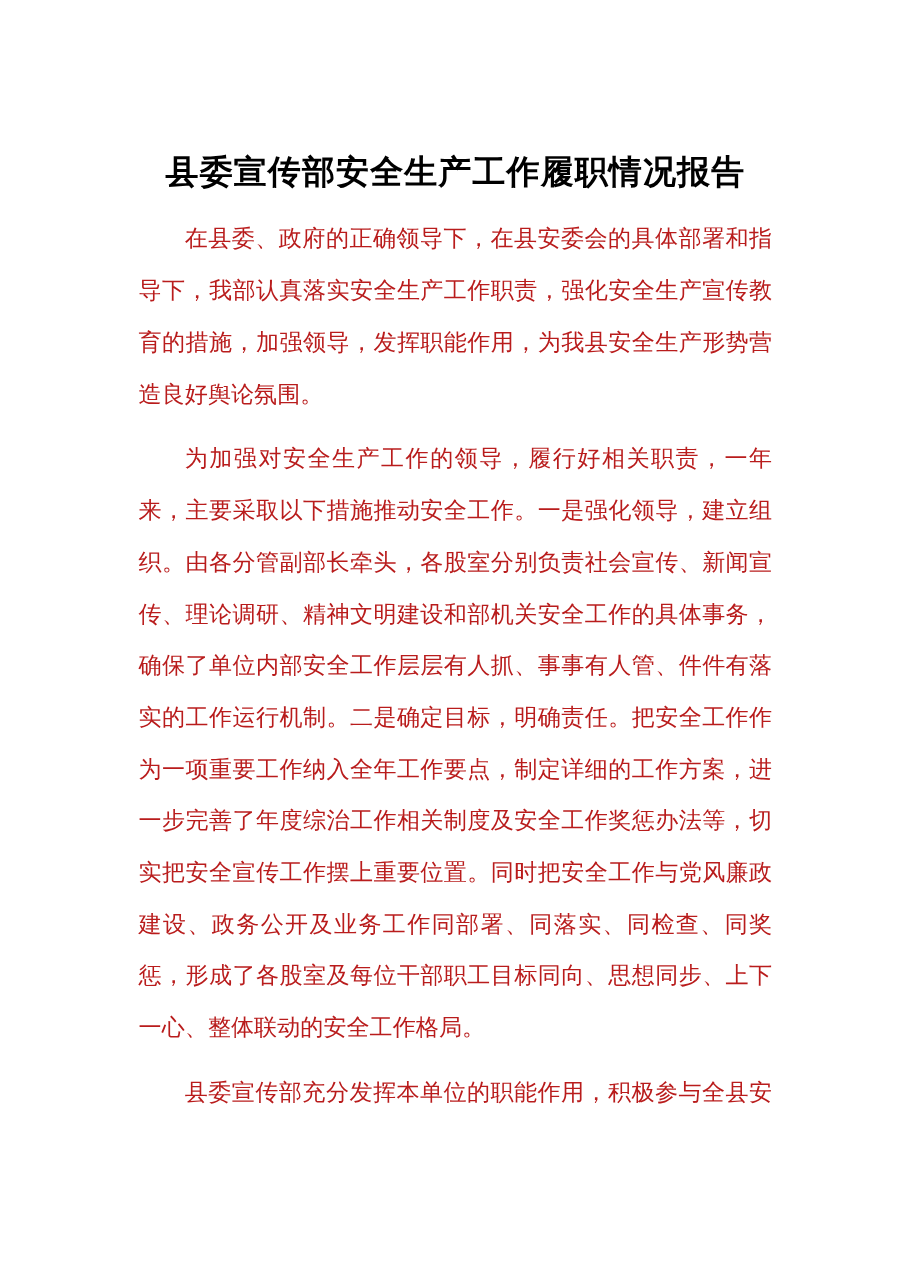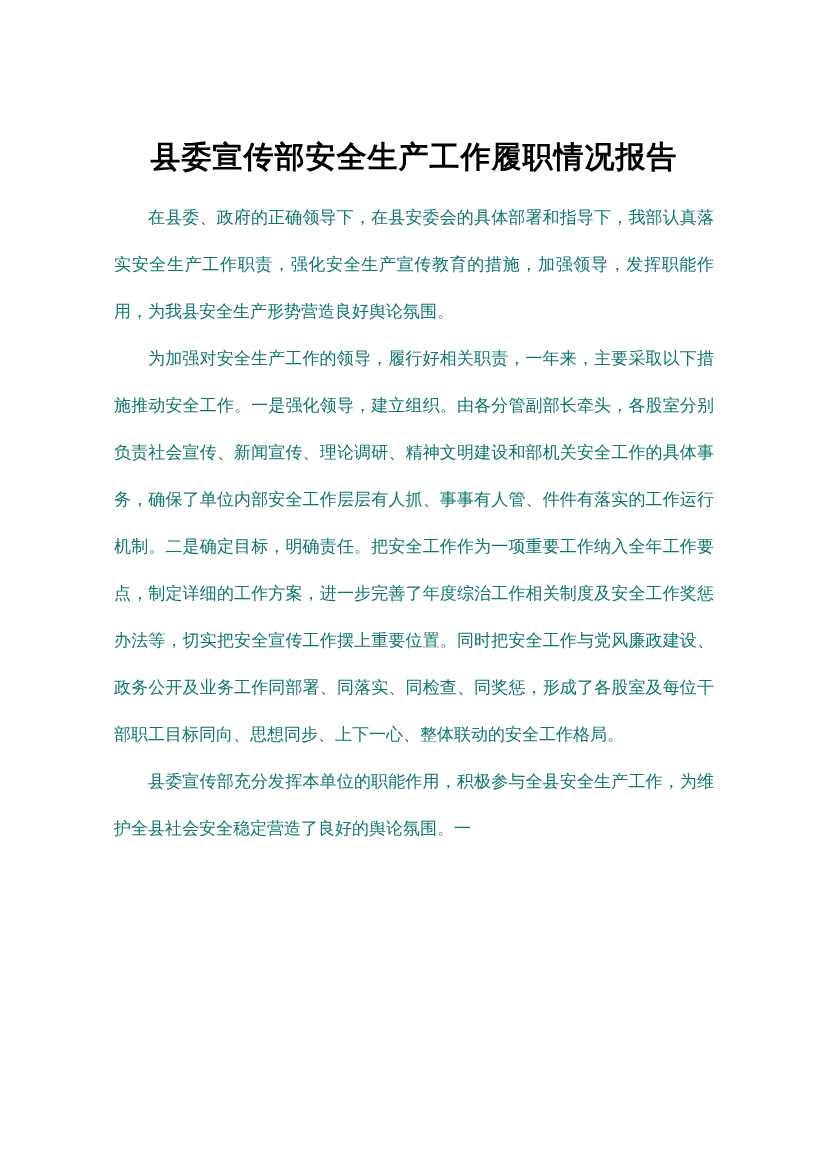--- a/index.html
+++ b/index.html
@@ -26,26 +26,26 @@
     margin: 0 0 16px 0;
     font-size: 30px;
     line-height: 42px;
     font-weight: bold;
     text-align: center;
     font-family: "Liberation Sans", "DejaVu Sans", sans-serif;
     color: #000000;
     letter-spacing: 1px;
   }
   .para {
-    margin: 0;
-    font-size: 17px;
+    margin: 12px;
+    font-size: 21px;
     line-height: 47px;
     text-align: justify;
     text-indent: 2em;
-    color: #0f766e;
+    color: #b91c1c;
     word-break: break-all;
   }
   .footer {
     position: absolute;
     left: 0;
     right: 0;
     top: 1076px;
     text-align: center;
     font-size: 15px;
     line-height: 20px;

